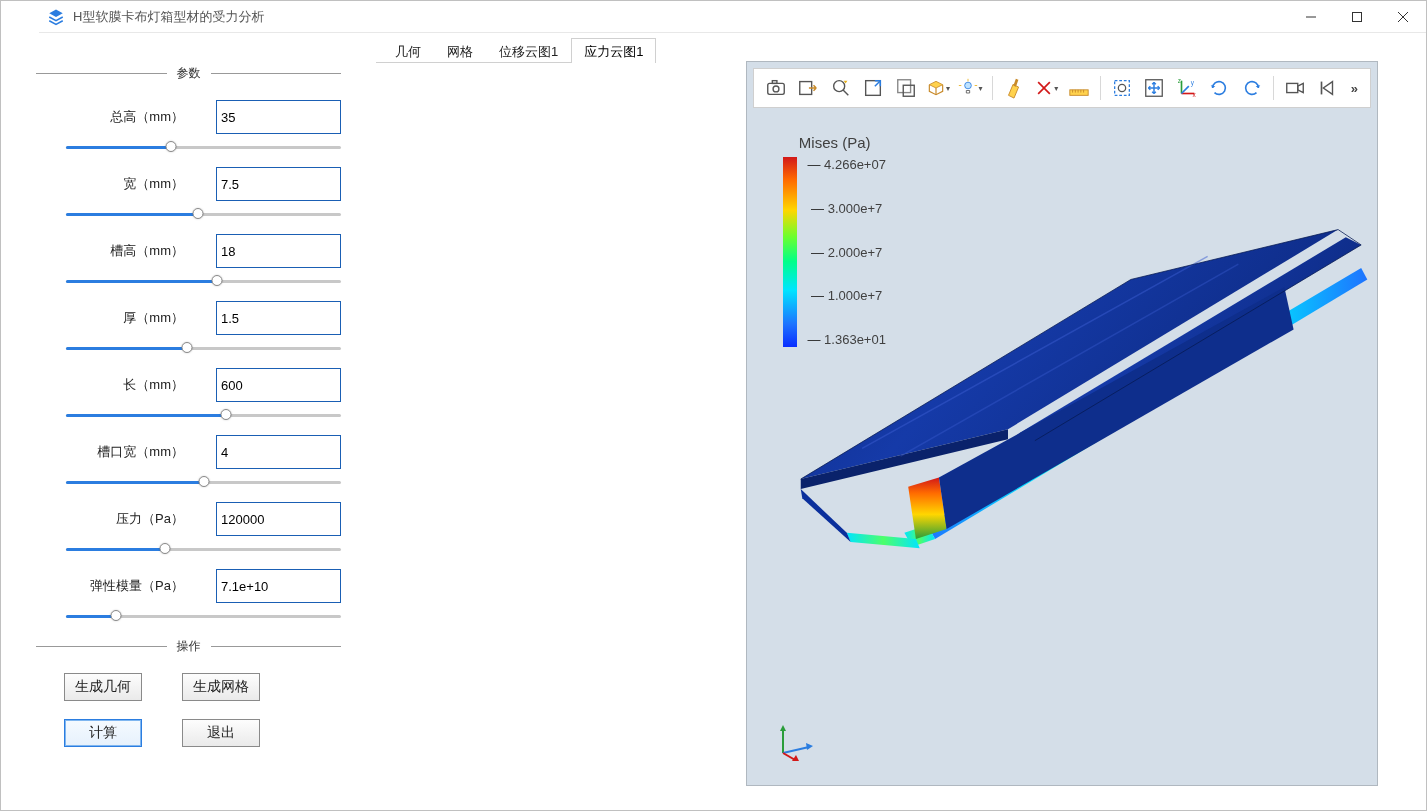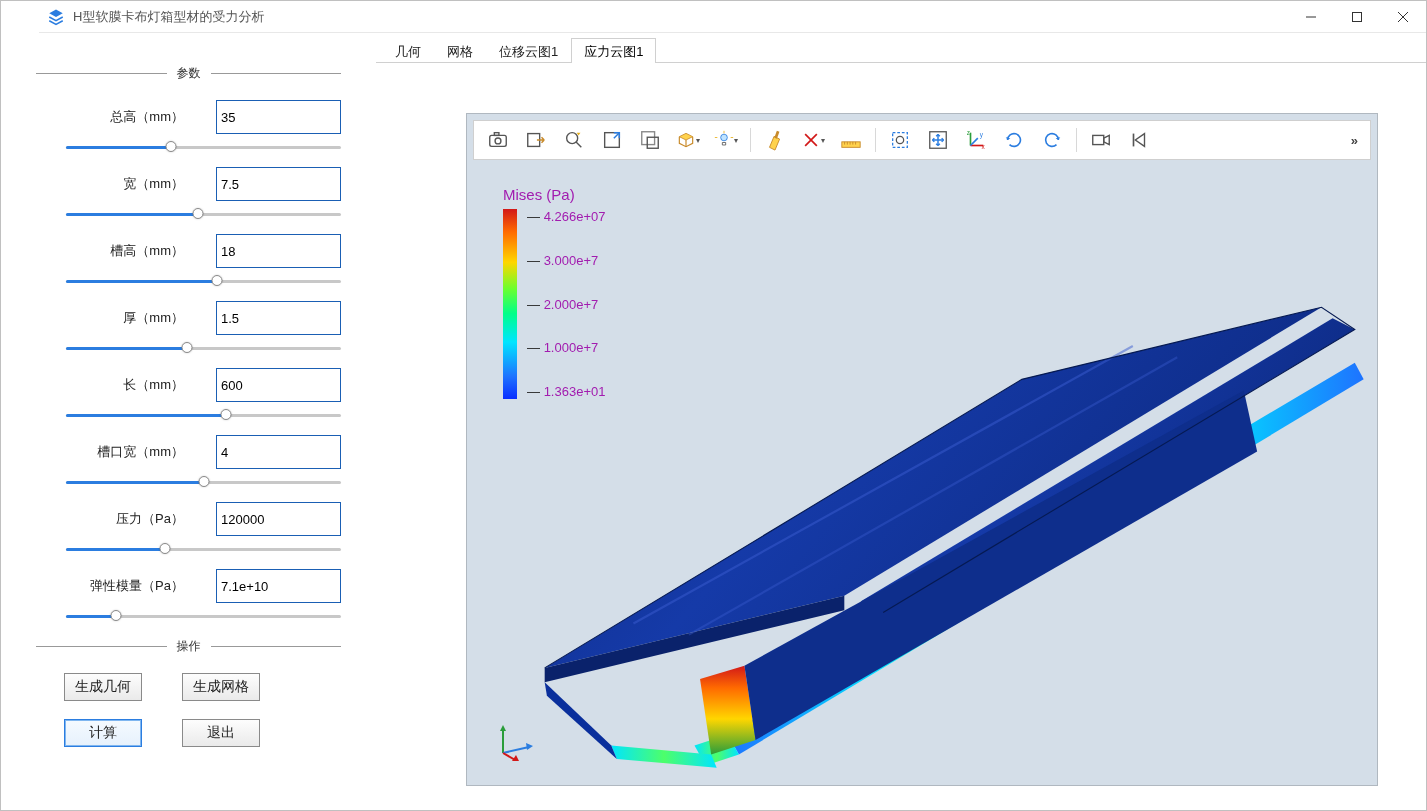--- a/index.html
+++ b/index.html
@@ -125,23 +125,22 @@
   cursor: pointer;
 }
 .btn.primary {
   border: 1px solid #2b7de0;
   box-shadow: 0 0 0 1px #7fb6f0 inset;
   background: linear-gradient(#f5faff,#e6f1fc);
 }
 .main {
   flex: 1;
   display: flex;
-  flex-direction: column;
+  flex-direction: row;
   padding-top: 4px;
-  gap: 26px;
 }
 .tabs {
   display: flex;
   height: 26px;
   border-bottom: 1px solid #d0d0d0;
   padding-left: 6px;
 }
 .tab {
   padding: 4px 12px 3px 12px;
   font-size: 13px;
@@ -194,21 +193,22 @@
   margin-left: auto;
   font-weight: bold;
   color: #444;
   padding: 0 6px;
   cursor: pointer;
 }
 .legend {
   position: absolute;
   top: 72px; left: 36px;
   font-size: 14px;
-  color: #a21caf;
+  color: #404040;
+  text-align: center;
 }
 .legend-title { margin-bottom: 6px; font-size: 15px; }
 .legend-body { display: flex; gap: 10px; align-items: flex-start; }
 .legend-bar {
   width: 14px; height: 190px;
   background: linear-gradient(to bottom,
     #d21818 0%, #ff6a00 12%, #ffd600 28%,
     #6cff2e 42%, #00ff89 55%, #00e5ff 70%,
     #1e73ff 88%, #0a2eff 100%);
 }

